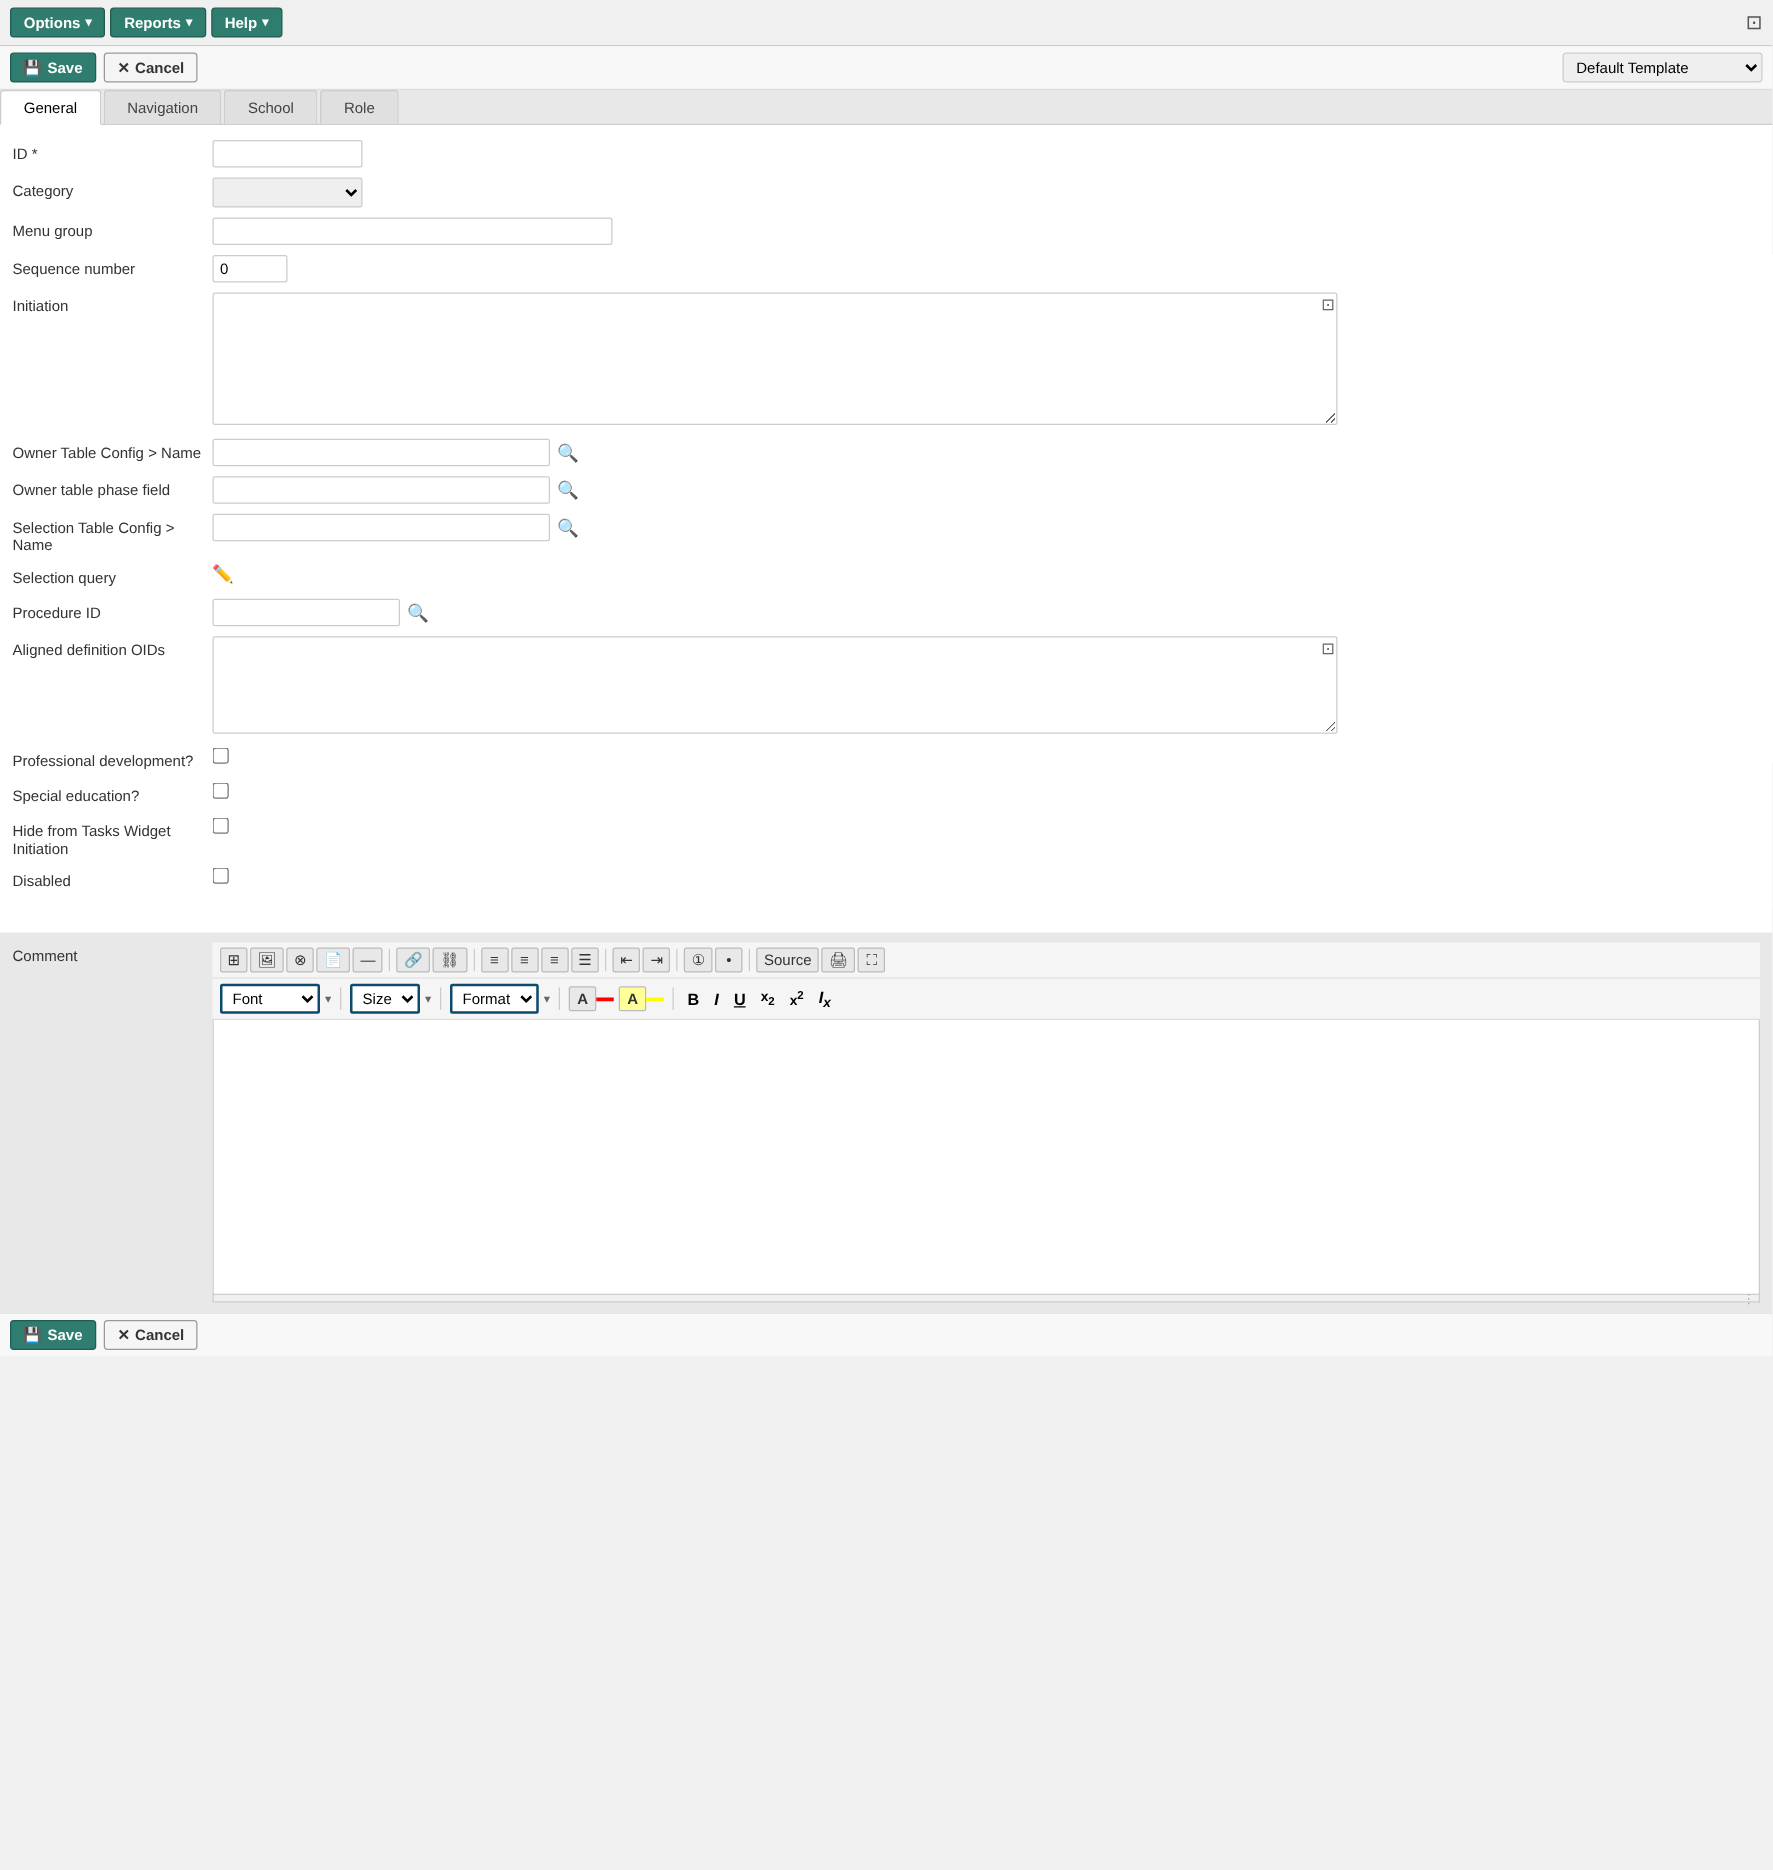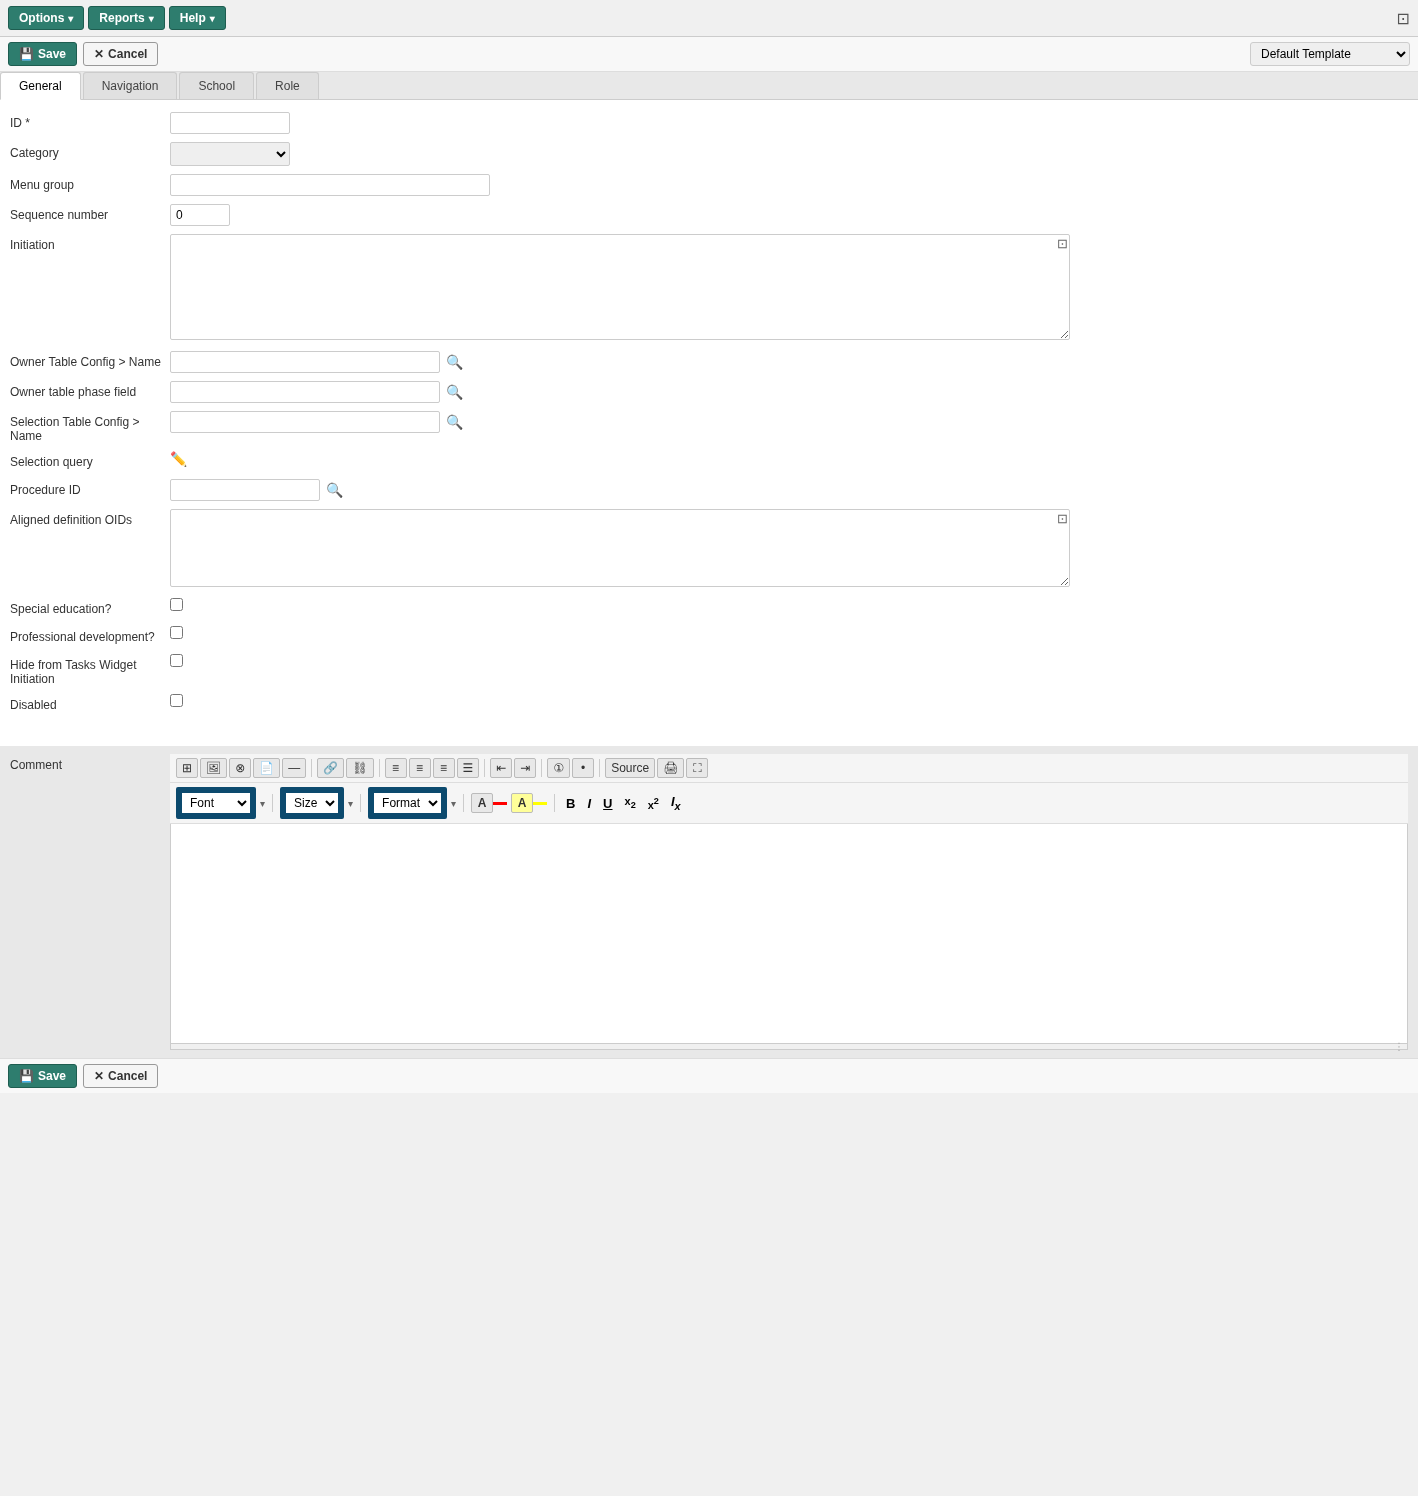--- a/index.html
+++ b/index.html
@@ -203,21 +203,21 @@
       color: #333;
     }
     .rte-separator {
       width: 1px;
       height: 18px;
       background: #ccc;
       margin: 0 3px;
     }
     .rte-select {
       padding: 2px 4px;
-      border: 6px solid #0c4a6e;
+      border: 2px solid #0c4a6e;
       font-size: 12px;
       background: white;
       border-radius: 2px;
       cursor: pointer;
     }
     .rte-content {
       min-height: 200px;
       padding: 8px;
       background: white;
     }
@@ -359,28 +359,28 @@
 
     <div class="form-row" style="align-items:flex-start;">
       <div class="form-label">Aligned definition OIDs</div>
       <div style="flex:1; position:relative; max-width:900px;">
         <textarea rows="5" style="width: 100%; border: 1px solid rgb(204, 204, 204); font-size: 12px; padding: 3px 5px; resize: vertical; border-radius: 2px;"></textarea>
         <span style="position:absolute; top:2px; right:2px; cursor:pointer; color:#666; font-size:13px;">⊡</span>
       </div>
     </div>
 
     <div class="form-row">
-      <div class="form-label">Special education?</div>
+      <div class="form-label">Professional development?</div>
       <div>
         <input type="checkbox" style="">
       </div>
     </div>
 
     <div class="form-row">
-      <div class="form-label">Professional development?</div>
+      <div class="form-label">Special education?</div>
       <div>
         <input type="checkbox" style="">
       </div>
     </div>
 
     <div class="form-row">
       <div class="form-label">Hide from Tasks Widget Initiation</div>
       <div>
         <input type="checkbox" style="">
       </div>

